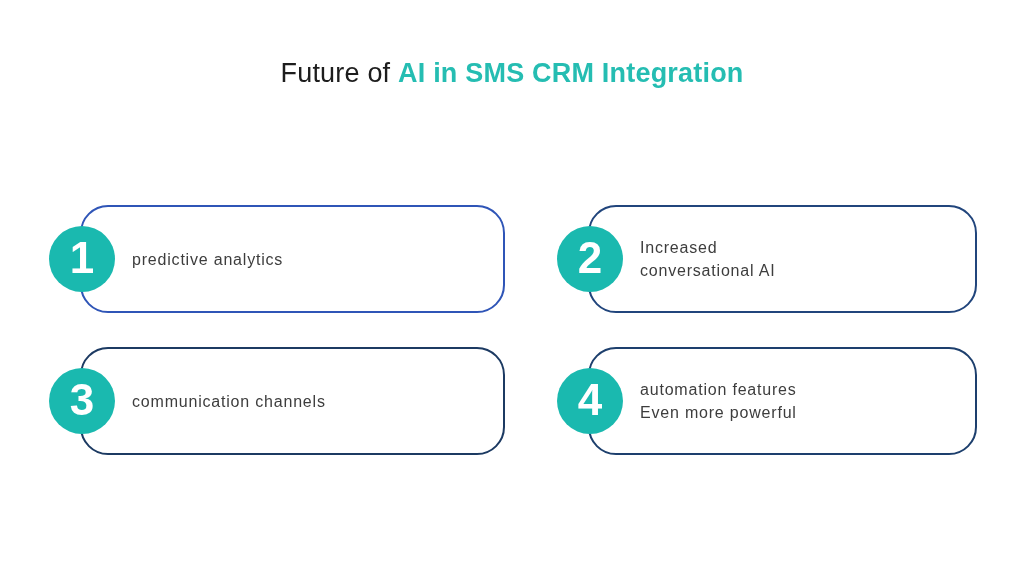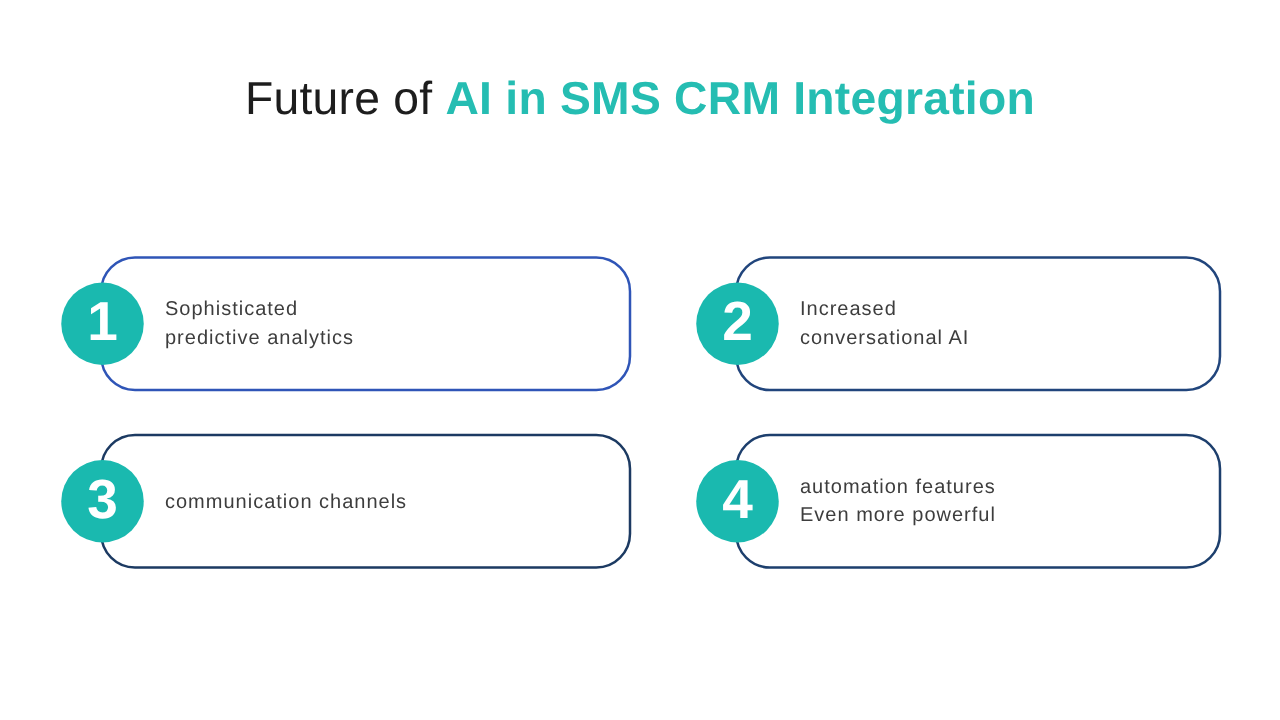--- a/index.html
+++ b/index.html
@@ -11,21 +11,21 @@
     background: var(--bg, #ffffff);
     font-family: "Liberation Sans", sans-serif;
     overflow: hidden;
   }
   .title {
     position: absolute;
     top: 58px;
     left: 0;
     width: 1024px;
     text-align: center;
-    font-size: 37px;
+    font-size: 27px;
     letter-spacing: 0.2px;
     white-space: nowrap;
   }
   .title .prefix {
     color: var(--title-text, #1d1d1d);
     font-weight: 400;
   }
   .title .highlight {
     color: var(--title-highlight, #25bdb2);
     font-weight: 700;
@@ -69,21 +69,20 @@
   }
 </style>
 </head>
 <body>
 
 <h1 class="title"><span class="prefix">Future of </span><span class="highlight">AI in SMS CRM Integration</span></h1>
 
 <div class="card card-0" style="border-color: rgb(47, 85, 183);">
   <div class="badge">1</div>
   <div class="label">
-    <div>Sophisticated</div>
     <div>predictive analytics</div>
   </div>
 </div>
 
 <div class="card card-1" style="border-color: rgb(33, 69, 124);">
   <div class="badge">2</div>
   <div class="label">
     <div>Increased</div>
     <div>conversational AI</div>
   </div>

